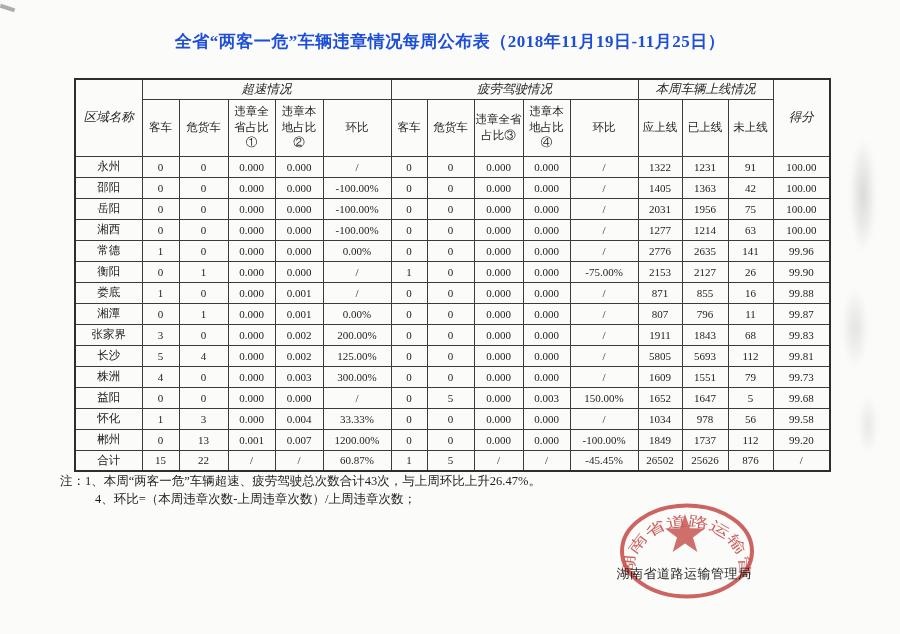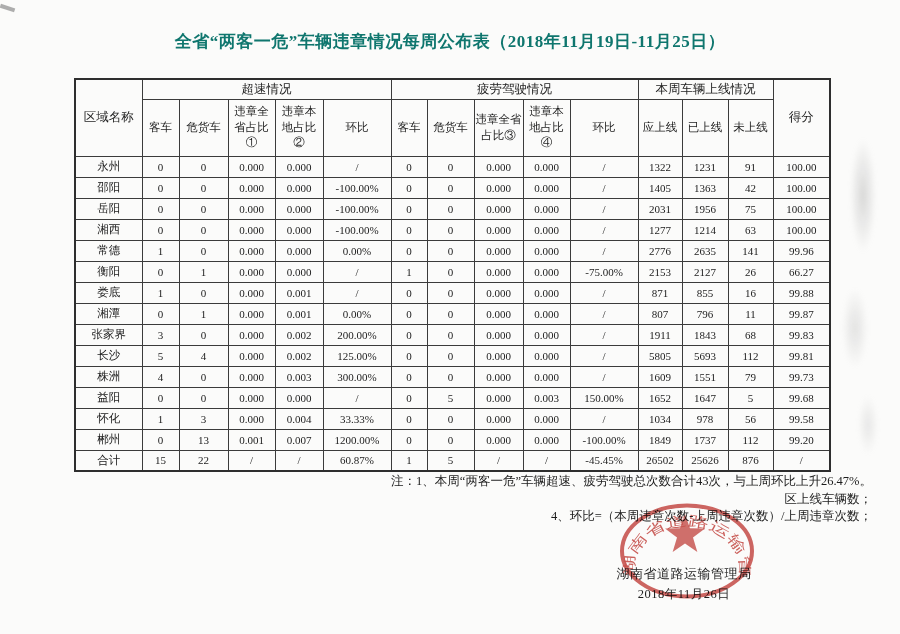--- a/index.html
+++ b/index.html
@@ -7,49 +7,49 @@
   body {
     position:relative;
     background:#fbfbfa;
     font-family:"Liberation Serif","DejaVu Serif",serif;
     color:#1d1d1d;
     overflow:hidden;
   }
   .page-title {
     position:absolute; left:0; top:30px; width:900px;
     text-align:center; font-size:17px; font-weight:bold;
-    letter-spacing:0.5px; color:#0f766e;
+    letter-spacing:0.5px; color:#1d4ed8;
   }
   table.report {
     position:absolute; left:74px; top:78px; width:757px;
     border-collapse:collapse; table-layout:fixed;
     background:transparent;
   }
   table.report th, table.report td {
     border:1px solid #3b3b3b;
     text-align:center; vertical-align:middle;
     padding:0 1px;
     font-weight:normal;
     overflow:hidden;
   }
   table.report { border:2px solid #2e2e2e; }
   tr.group-row { height:20px; }
-  tr.group-row th { font-size:12.5px; }
+  tr.group-row th { font-size:12.5px;font-style:italic; }
   tr.sub-row { height:57px; }
   tr.sub-row th { font-size:11.5px; line-height:1.35; word-break:break-all; }
   table.report tbody tr { height:21px; }
   table.report tbody td { font-size:11px; color:#222; }
   table.report tbody td.region { font-size:11.5px; }
   th.region-head { font-size:12.5px; }
   th.score-head { font-size:12.5px; }
   .notes {
     position:absolute; left:60px; top:473px; width:812px;
     font-size:12.5px; line-height:17.5px; color:#1c1c1c;
   }
-  .note-line { white-space:nowrap;text-align:right; }
+  .note-line { white-space:nowrap; }
   .note-line.indent { padding-left:35px; }
   .signature {
     position:absolute; left:596px; top:565px; width:176px;
     text-align:center; color:#1e1e1e;
   }
   .signature .org { font-size:13px; letter-spacing:0.5px; }
   .signature .date { font-size:12.5px; margin-top:3px; letter-spacing:0.5px; }
   .seal {
     position:absolute; left:600px; top:483px; width:180px; height:145px;
     mix-blend-mode:multiply; opacity:0.92; pointer-events:none;
@@ -205,21 +205,21 @@
         <td>0.000</td>
         <td>/</td>
         <td>1</td>
         <td>0</td>
         <td>0.000</td>
         <td>0.000</td>
         <td>-75.00%</td>
         <td>2153</td>
         <td>2127</td>
         <td>26</td>
-        <td>66.27</td>
+        <td>99.90</td>
       </tr>
       <tr>
         <td class="region">娄底</td>
         <td>1</td>
         <td>0</td>
         <td>0.000</td>
         <td>0.001</td>
         <td>/</td>
         <td>0</td>
         <td>0</td>
@@ -365,27 +365,25 @@
         <td>26502</td>
         <td>25626</td>
         <td>876</td>
         <td>/</td>
       </tr>
     </tbody>
 </table>
 
 <div class="notes">
   <div class="note-line">注：1、本周“两客一危”车辆超速、疲劳驾驶总次数合计43次，与上周环比上升26.47%。</div>
-  <div class="note-line">区上线车辆数；</div>
   <div class="note-line indent">4、环比=（本周违章次数-上周违章次数）/上周违章次数；</div>
 </div>
 
 <div class="signature">
   <div class="org">湖南省道路运输管理局</div>
-  <div class="date">2018年11月26日</div>
 </div>
 
 <svg class="seal" viewBox="0 0 180 145">
   <ellipse cx="87" cy="68" rx="65" ry="45.5" fill="none" stroke="#c5423d" stroke-width="4" opacity="0.88"></ellipse>
   <path transform="translate(85,52)" d="M0,-21 L4.94,-6.8 L19.97,-6.49 L7.99,2.6 L12.34,16.99 L0,8.4 L-12.34,16.99 L-7.99,2.6 L-19.97,-6.49 L-4.94,-6.8 Z" fill="#c5423d" opacity="0.82"></path>
   <defs>
     <path id="sealTextArc" d="M 35,93 A 53,42 0 1 1 139,93" fill="none"></path>
   </defs>
   <text font-size="14" fill="#c5423d" opacity="0.9" font-family="&quot;Liberation Serif&quot;,&quot;DejaVu Serif&quot;,serif">
     <textPath href="#sealTextArc" startOffset="0" textLength="208" lengthAdjust="spacingAndGlyphs">湖南省道路运输管理局</textPath>

